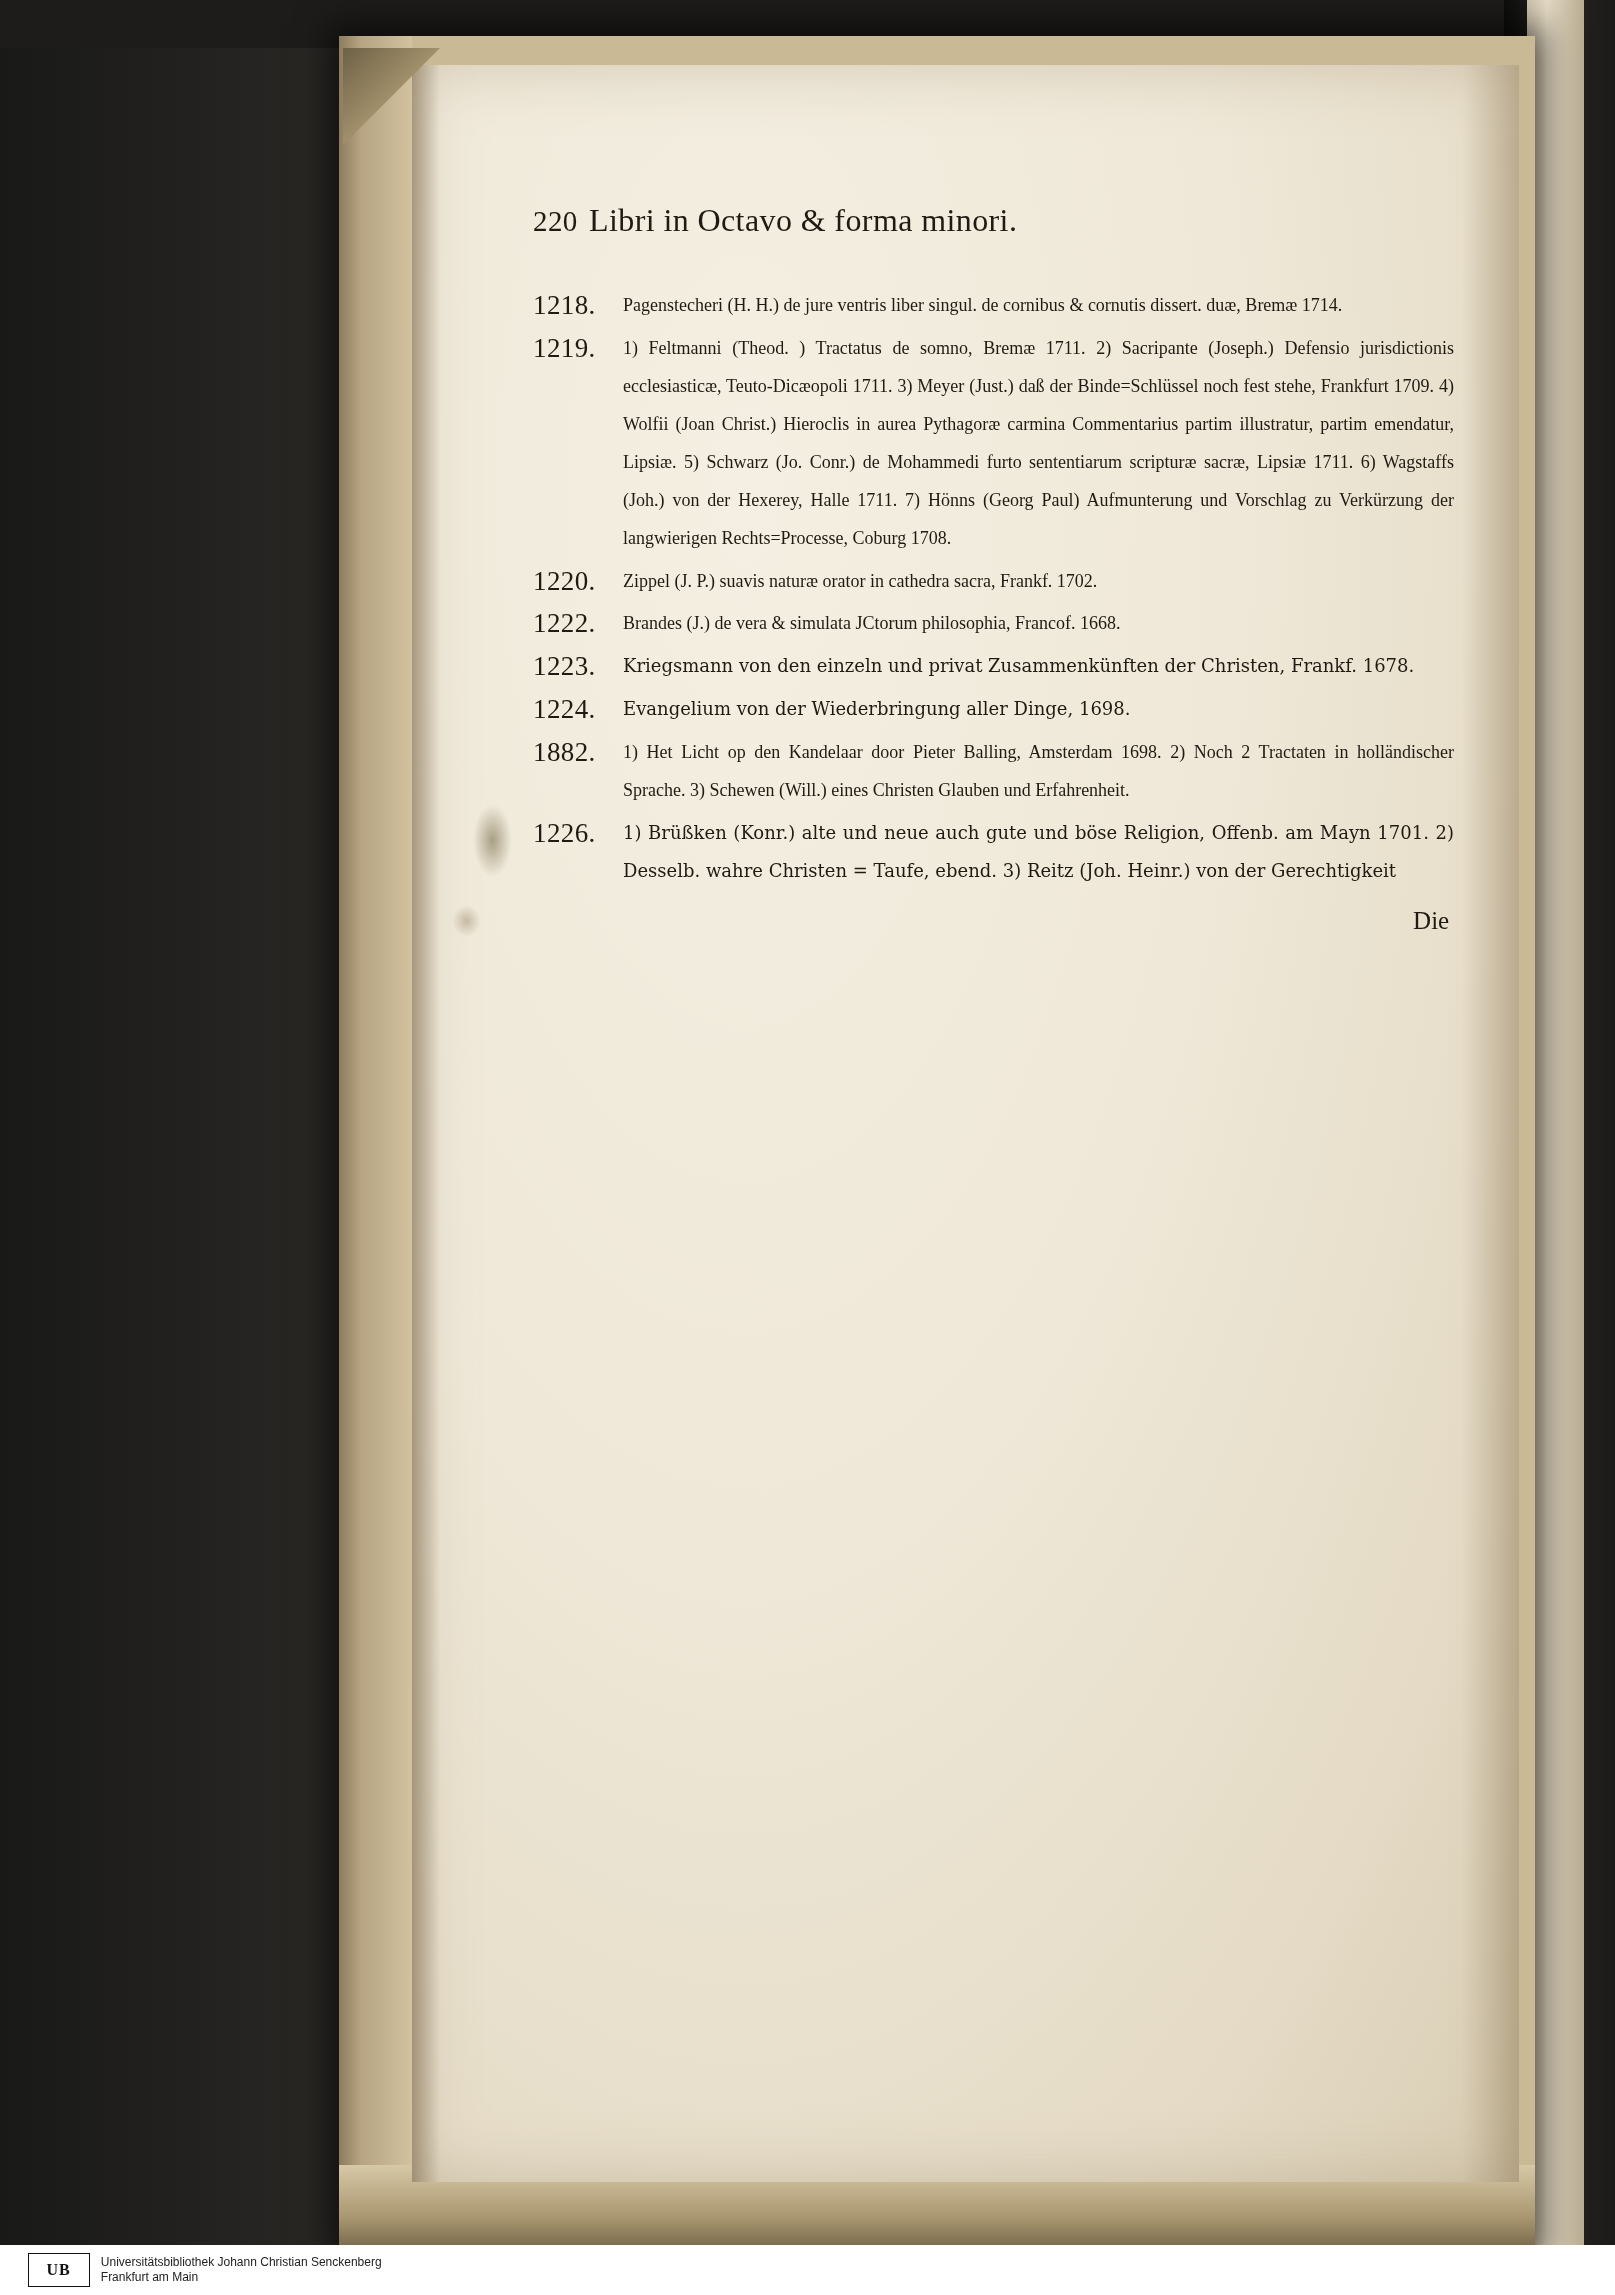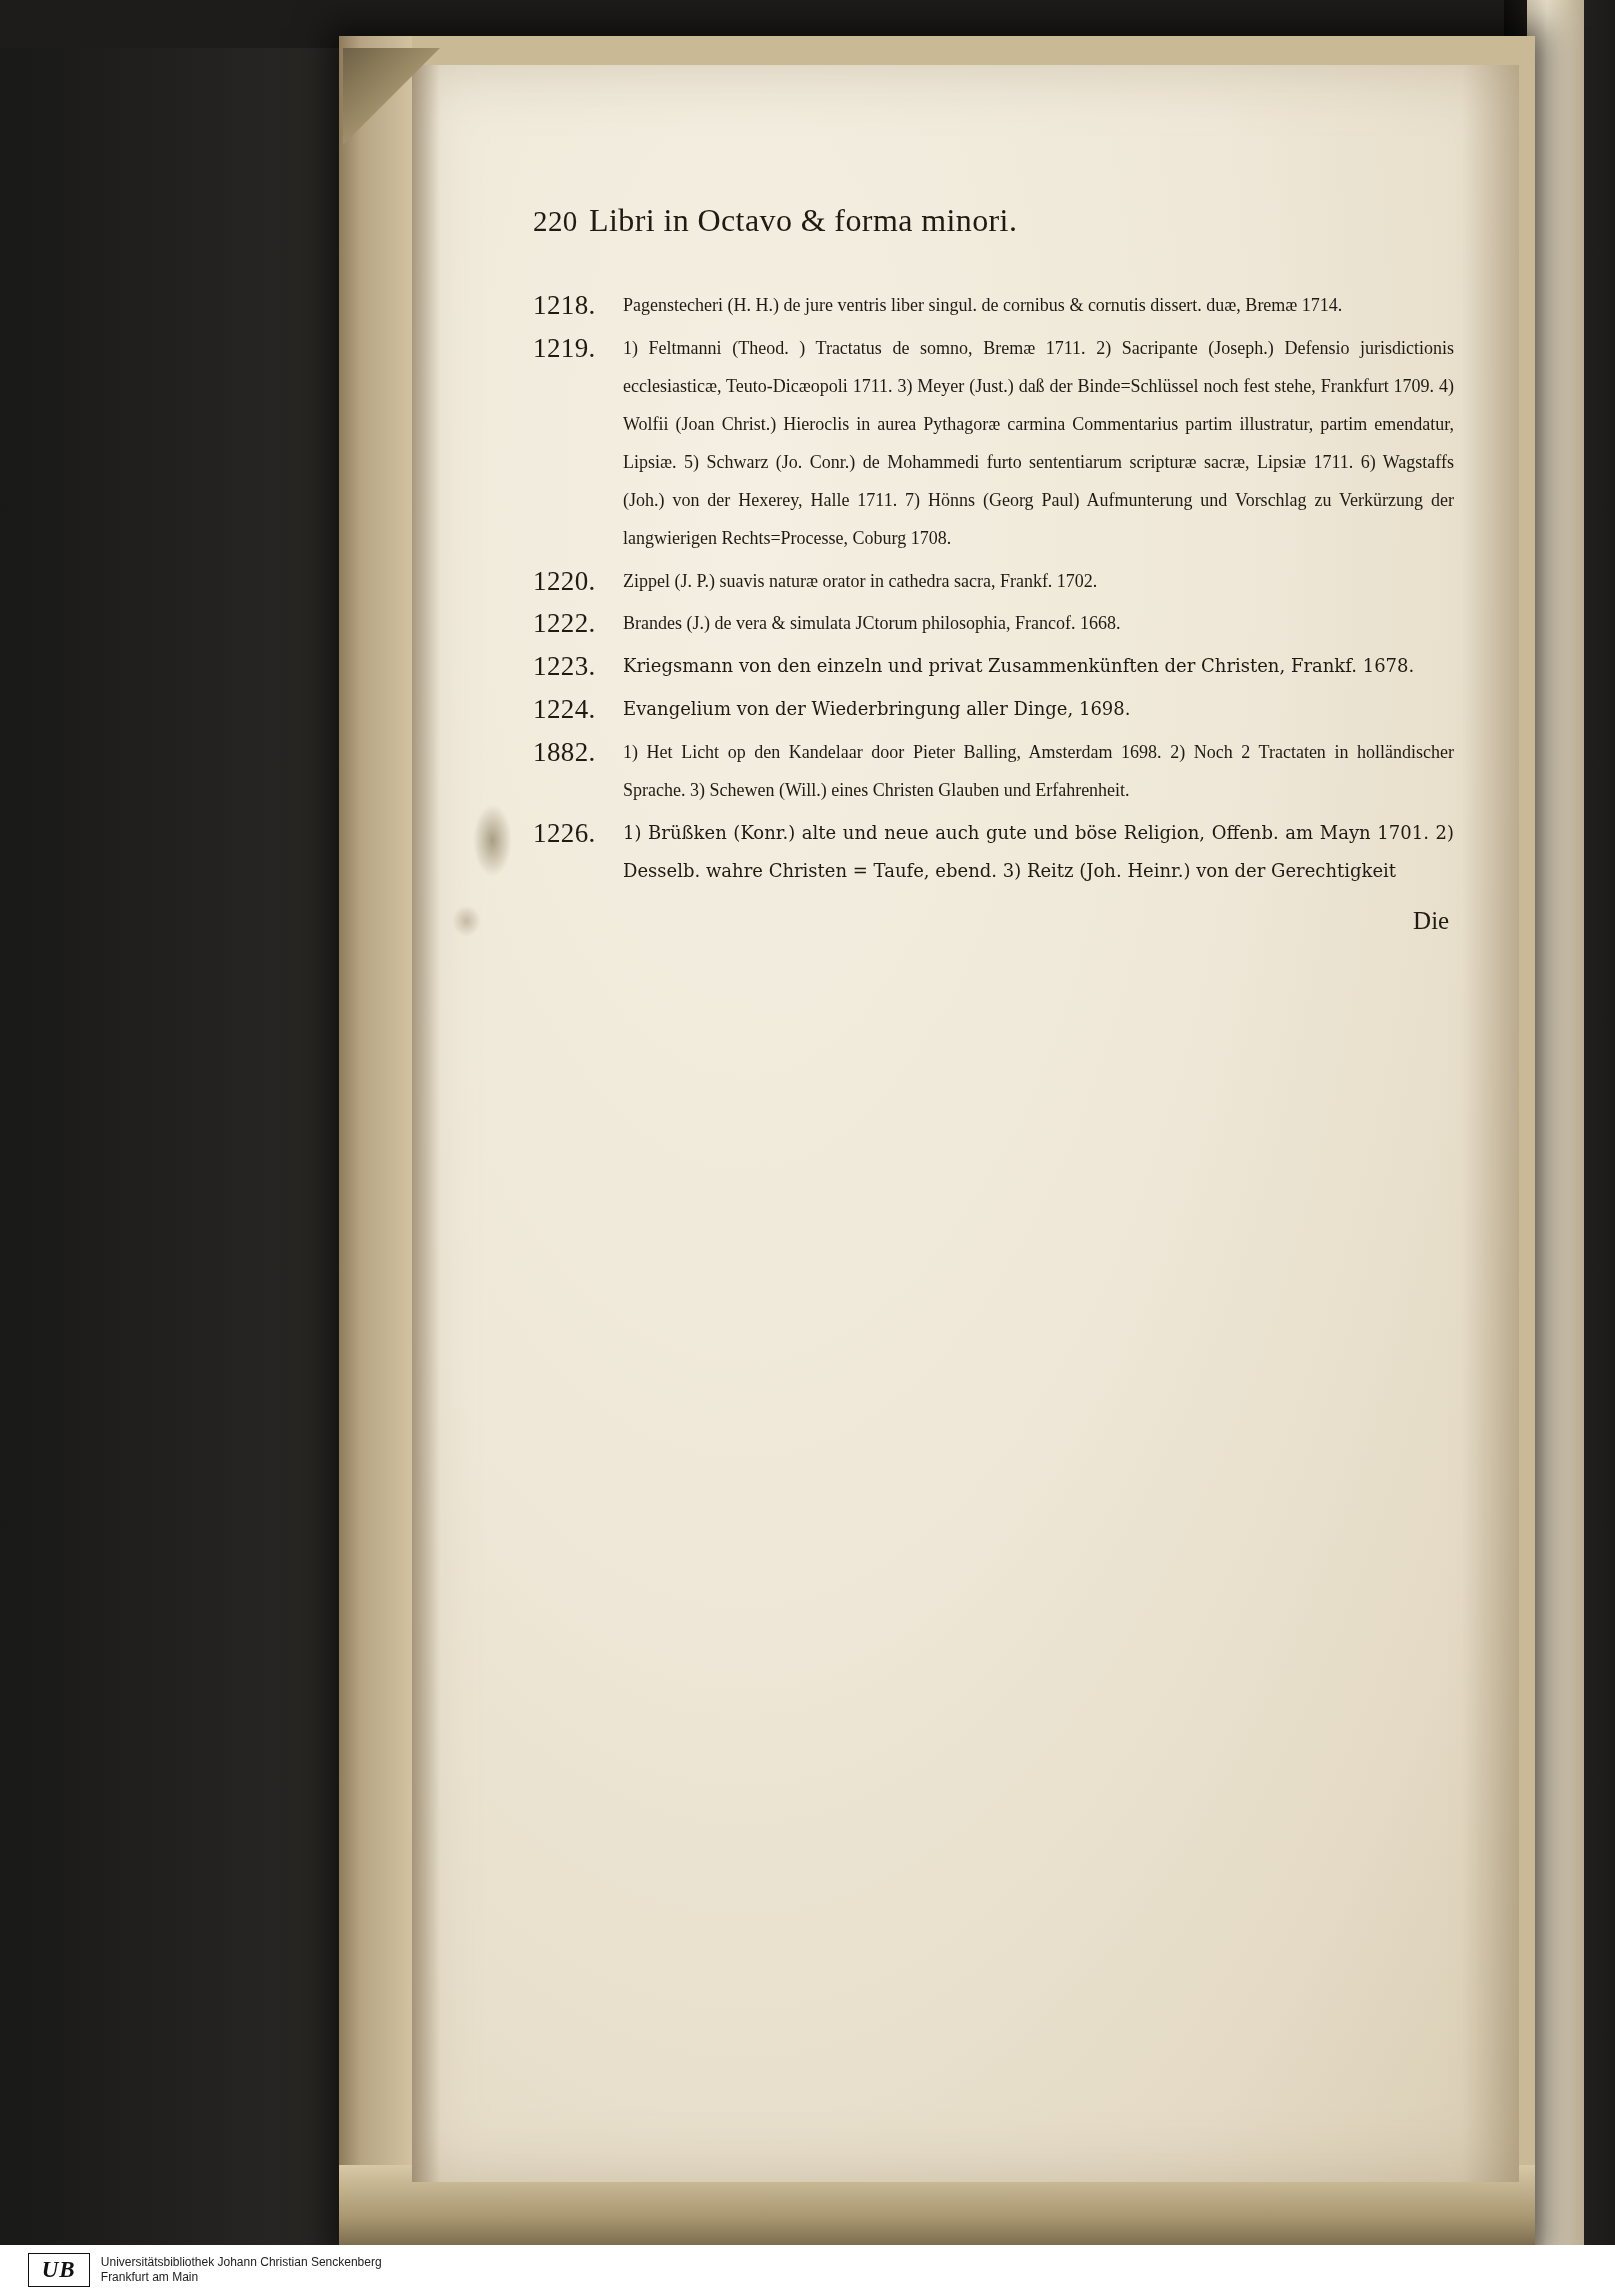--- a/index.html
+++ b/index.html
@@ -153,25 +153,24 @@
     align-items: center;
     padding-left: 27.5px;
     box-sizing: border-box;
   }
   .ub-logo {
     width: 60px; height: 32px;
     border: 1.6px solid #111;
     display: flex; align-items: center; justify-content: center;
     font-family: "Liberation Serif", serif;
     font-weight: bold;
-    font-size: 23px;
+    font-size: 16px;
     letter-spacing: 0.8px;
     color: #111;
     margin-right: 11.3px;
-    font-style: italic;
   }
   .ub-text {
     font-family: Liberation Sans, sans-serif;
     font-size: 12px;
     line-height: 15.4px;
     color: #222;
   }
 </style>
 </head>
 <body>

